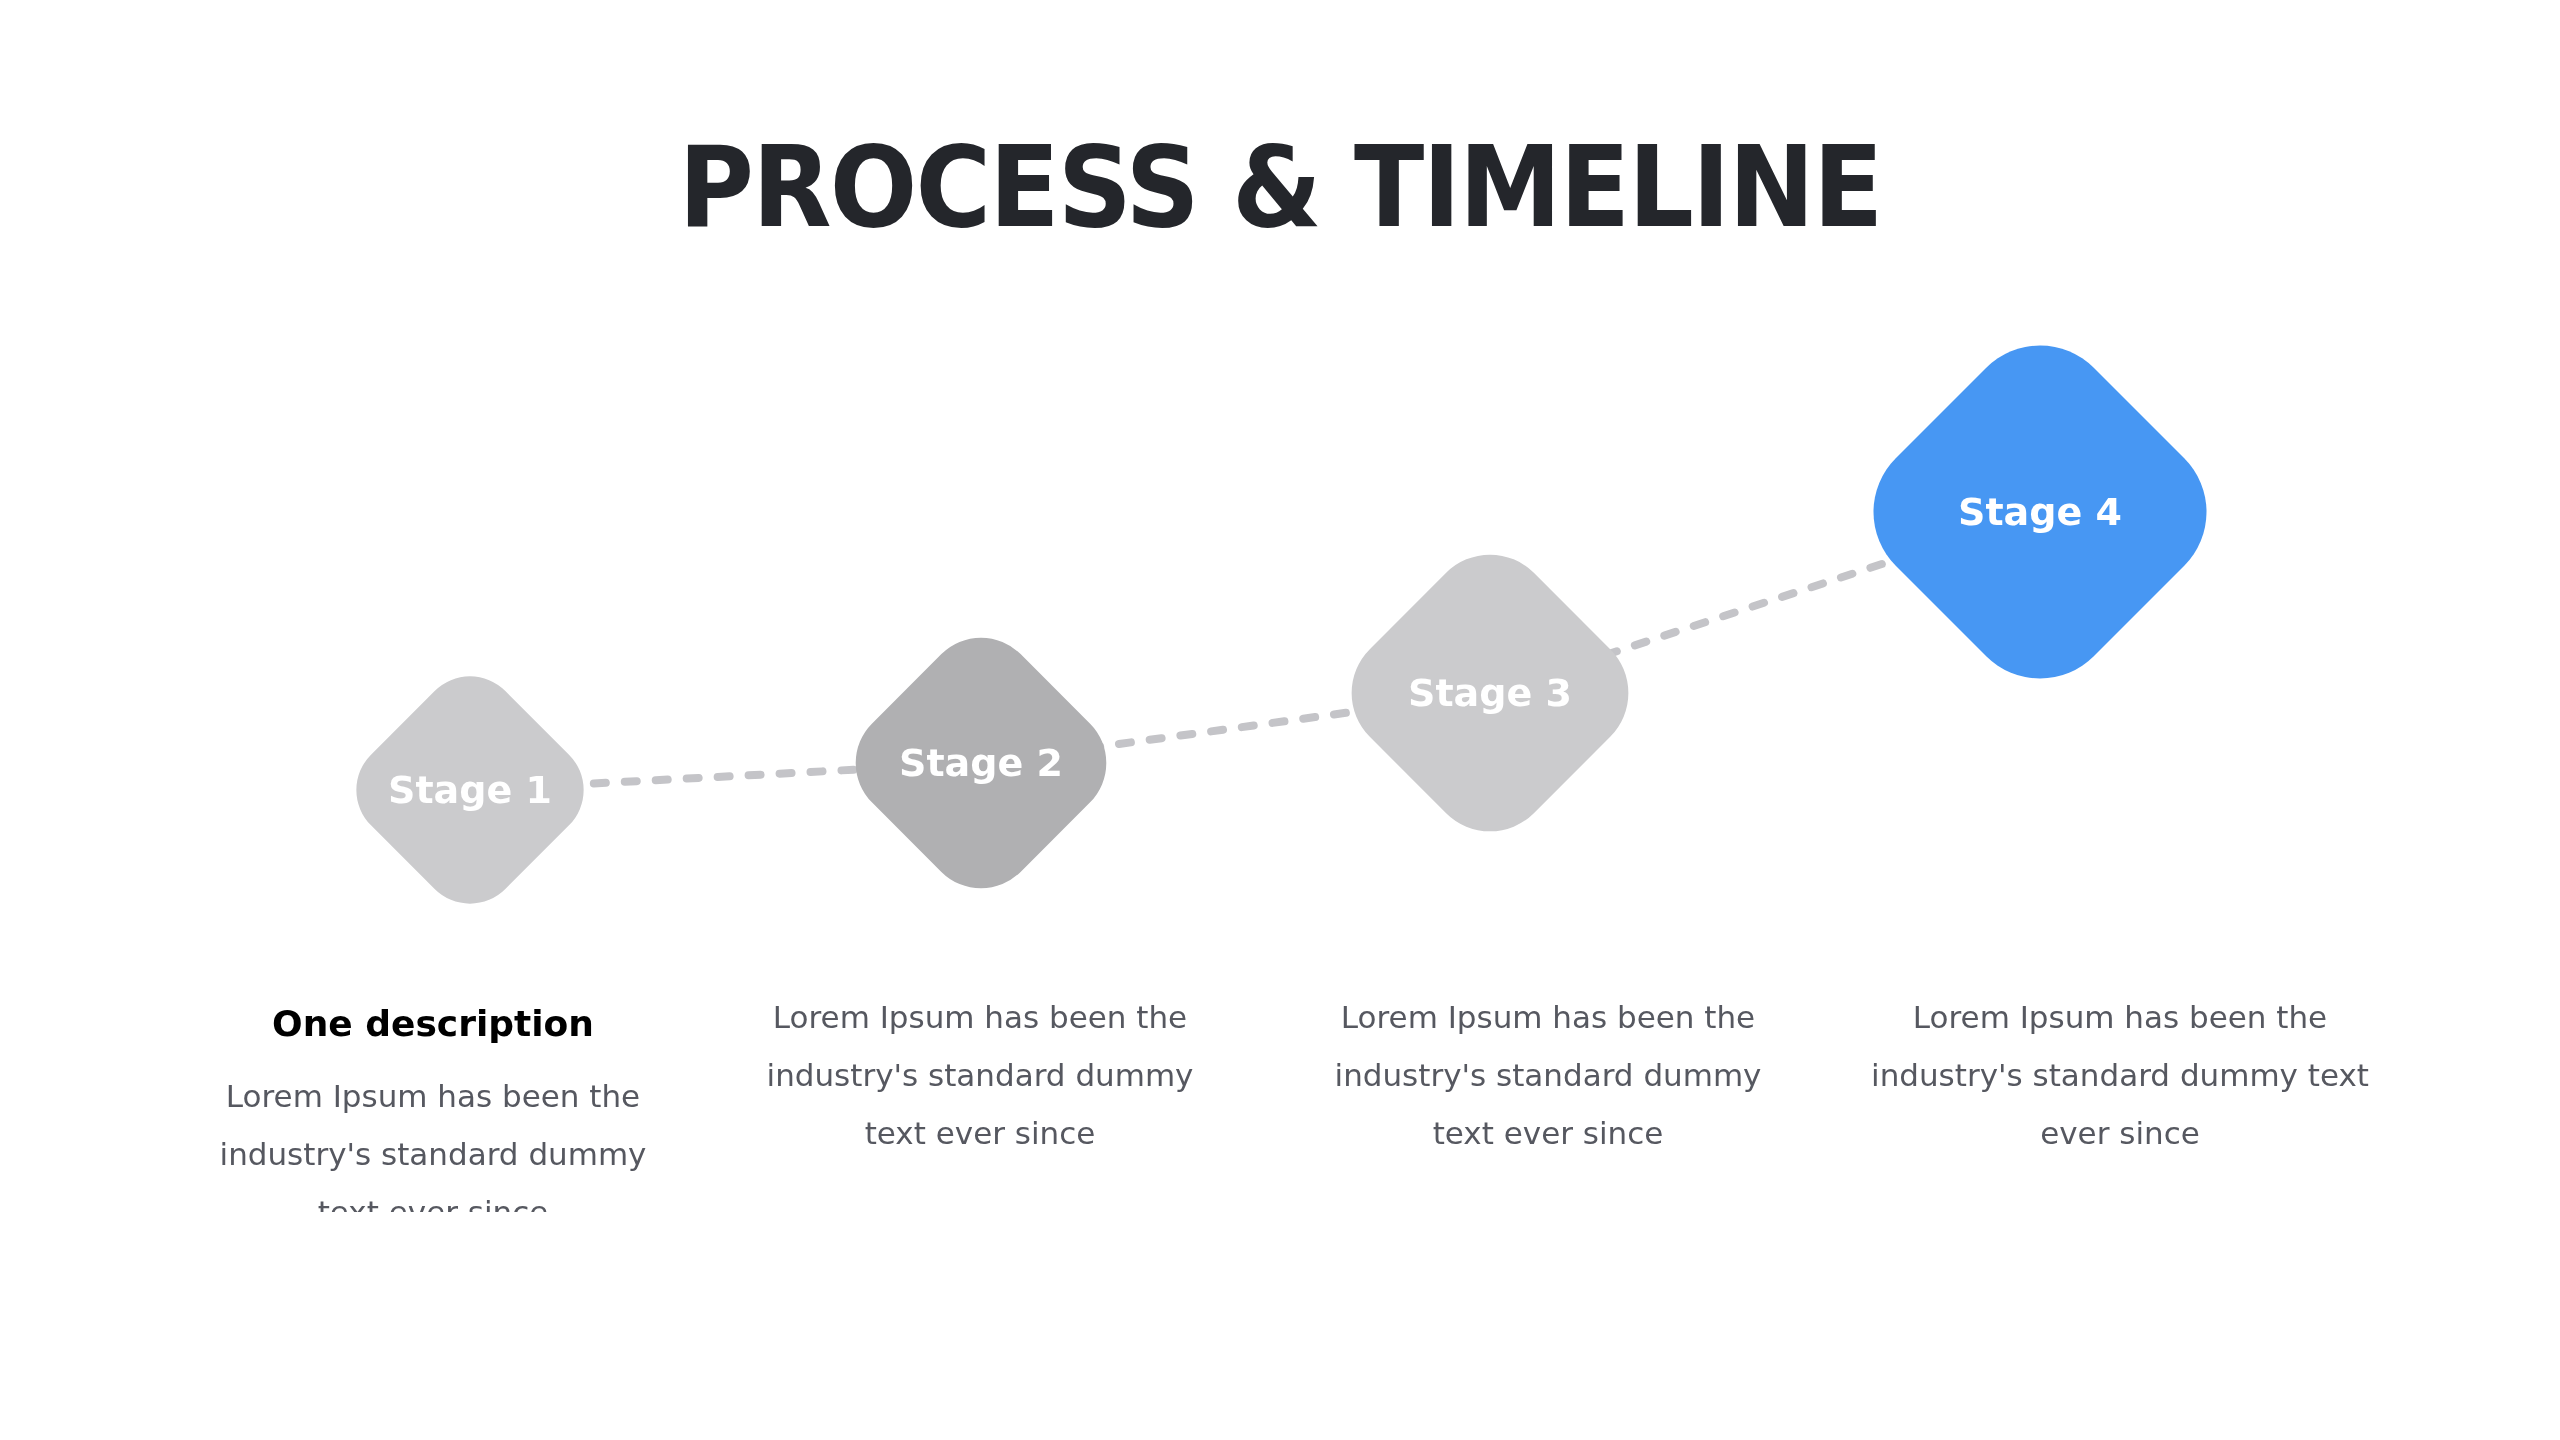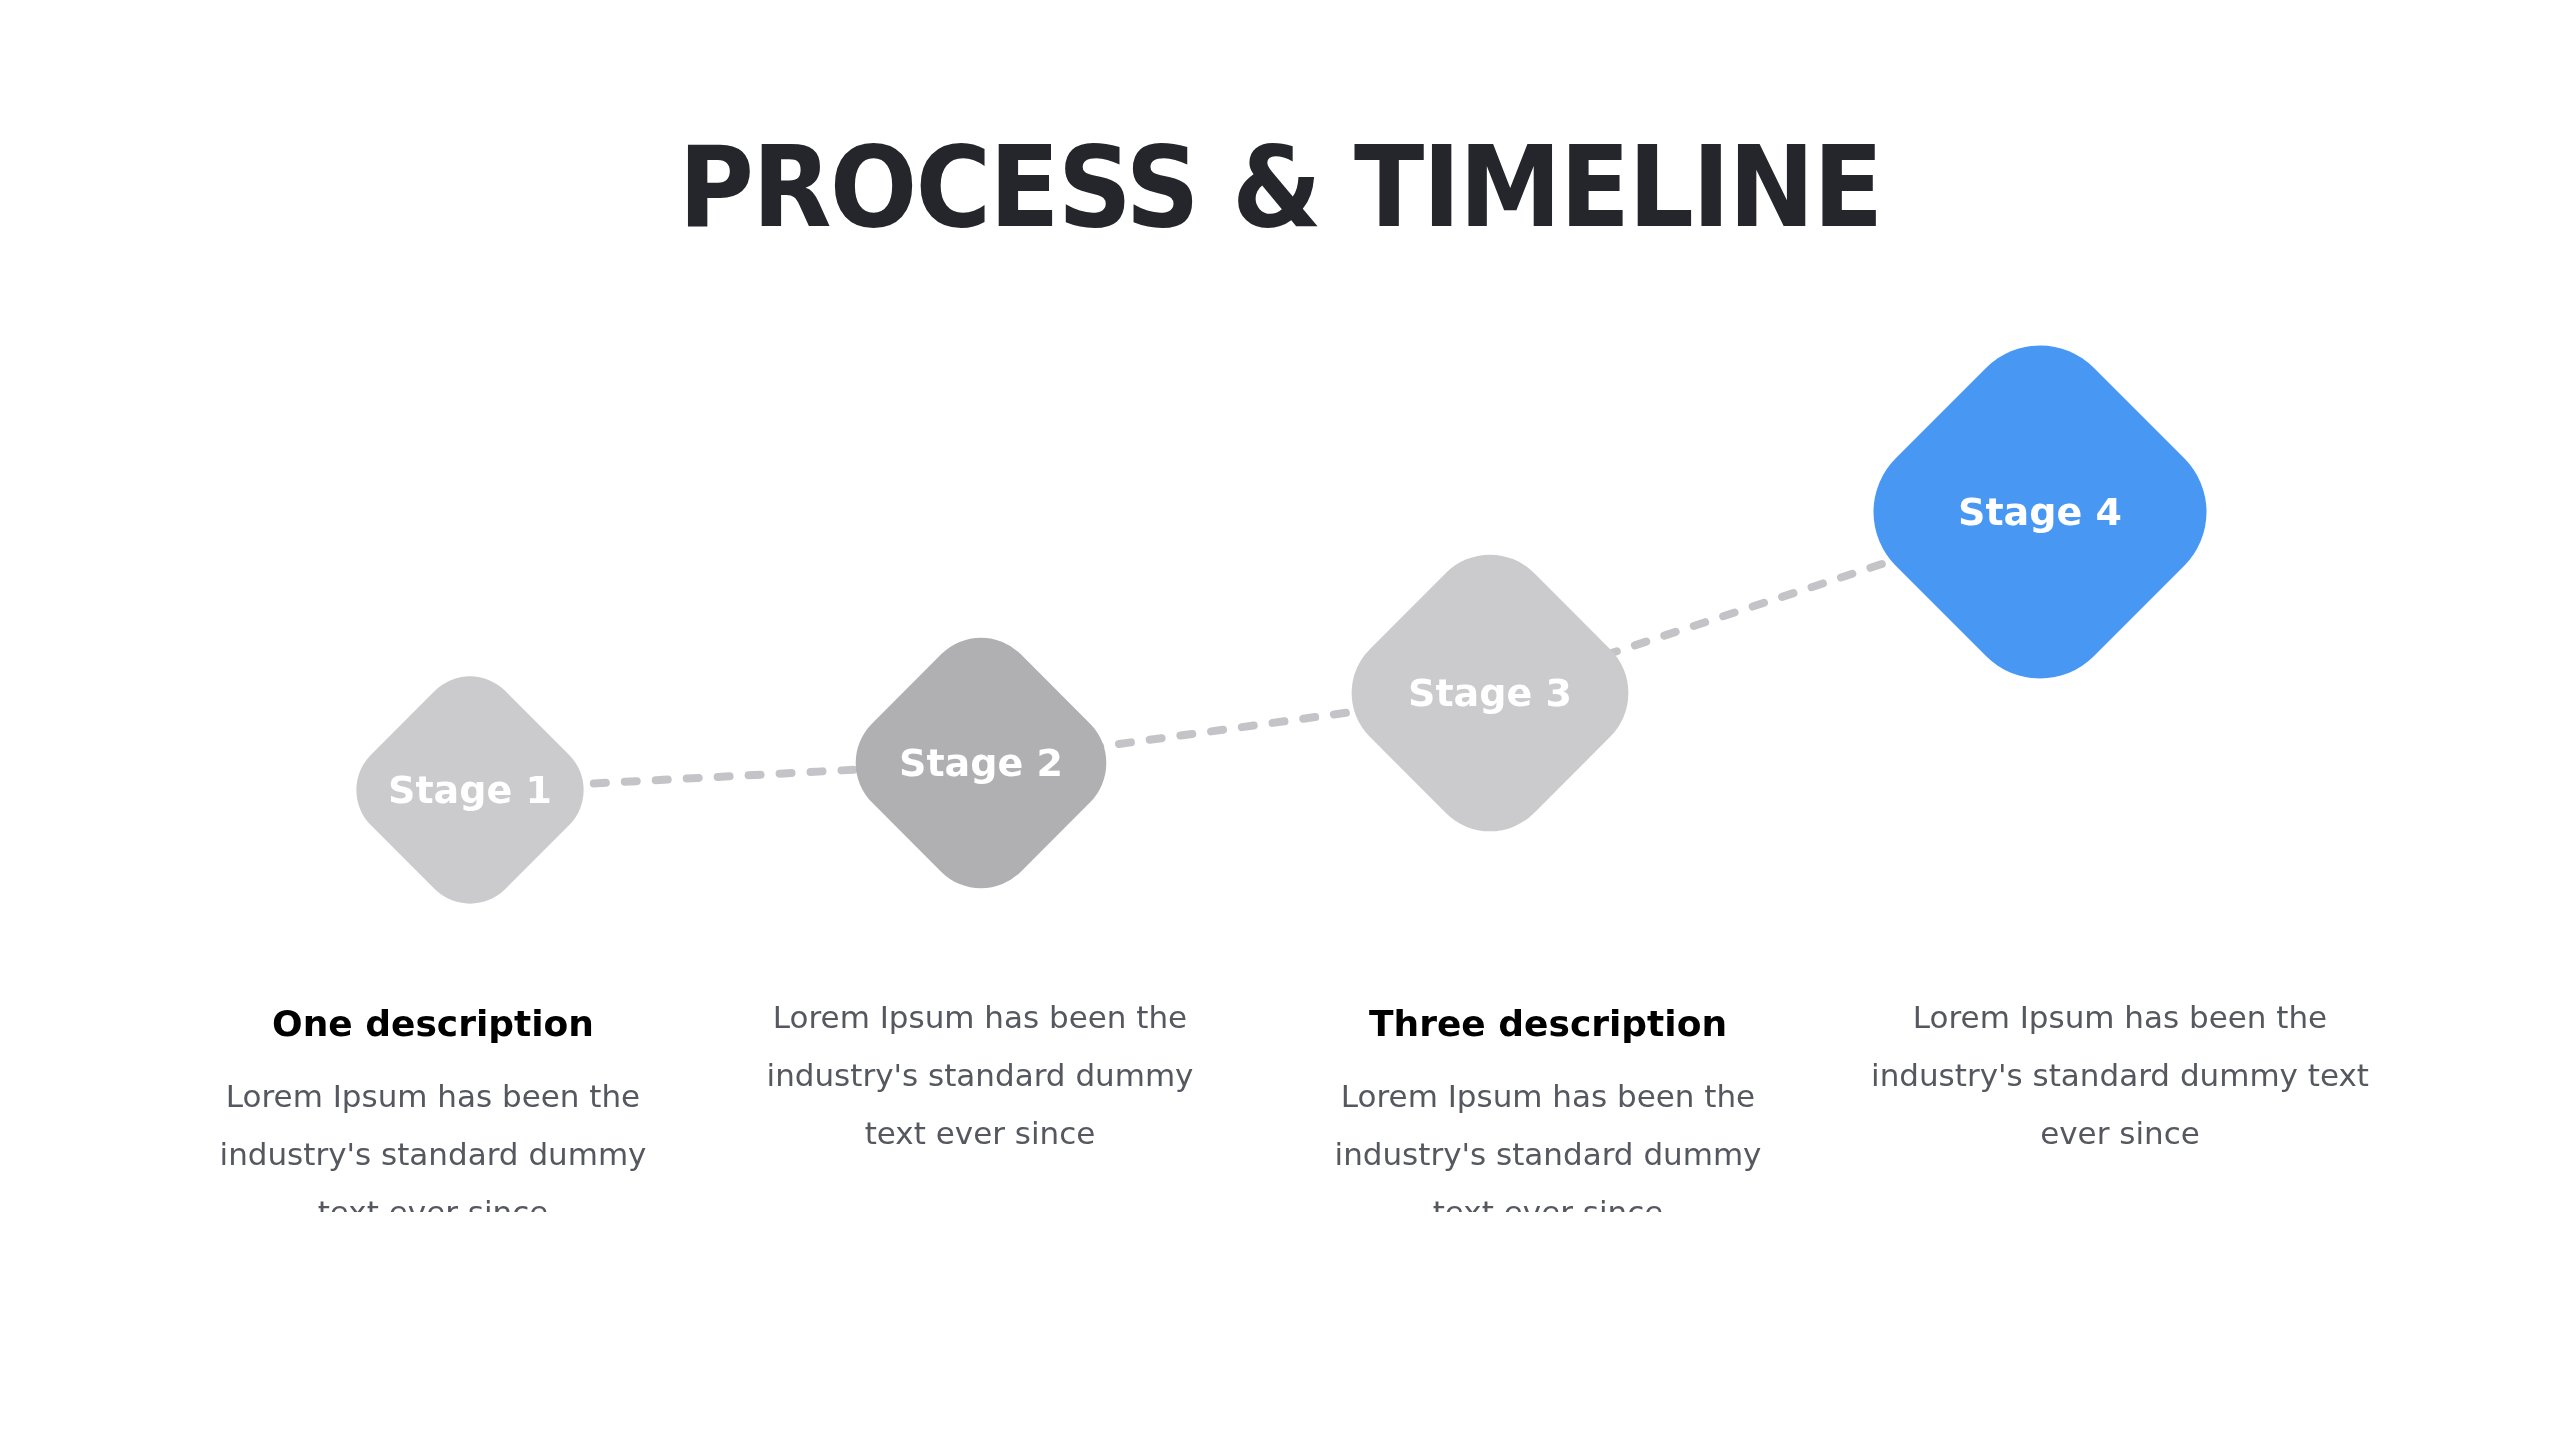--- a/index.html
+++ b/index.html
@@ -122,21 +122,20 @@
   <div class="desc-col desc-col-1">
     <h3 class="desc-heading">One description</h3>
     <p class="desc-body">Lorem Ipsum has been the industry's standard dummy text ever since</p>
   </div>
 
   <div class="desc-col desc-col-2">
     <p class="desc-body">Lorem Ipsum has been the industry's standard dummy text ever since</p>
   </div>
 
   <div class="desc-col desc-col-3">
-    <h3 class="desc-heading">Three description</h3>
     <p class="desc-body">Lorem Ipsum has been the industry's standard dummy text ever since</p>
   </div>
 
   <div class="desc-col desc-col-4">
     <p class="desc-body">Lorem Ipsum has been the industry's standard dummy text ever since</p>
   </div>
 
   <div class="page-number">62</div>
 
 </div>

